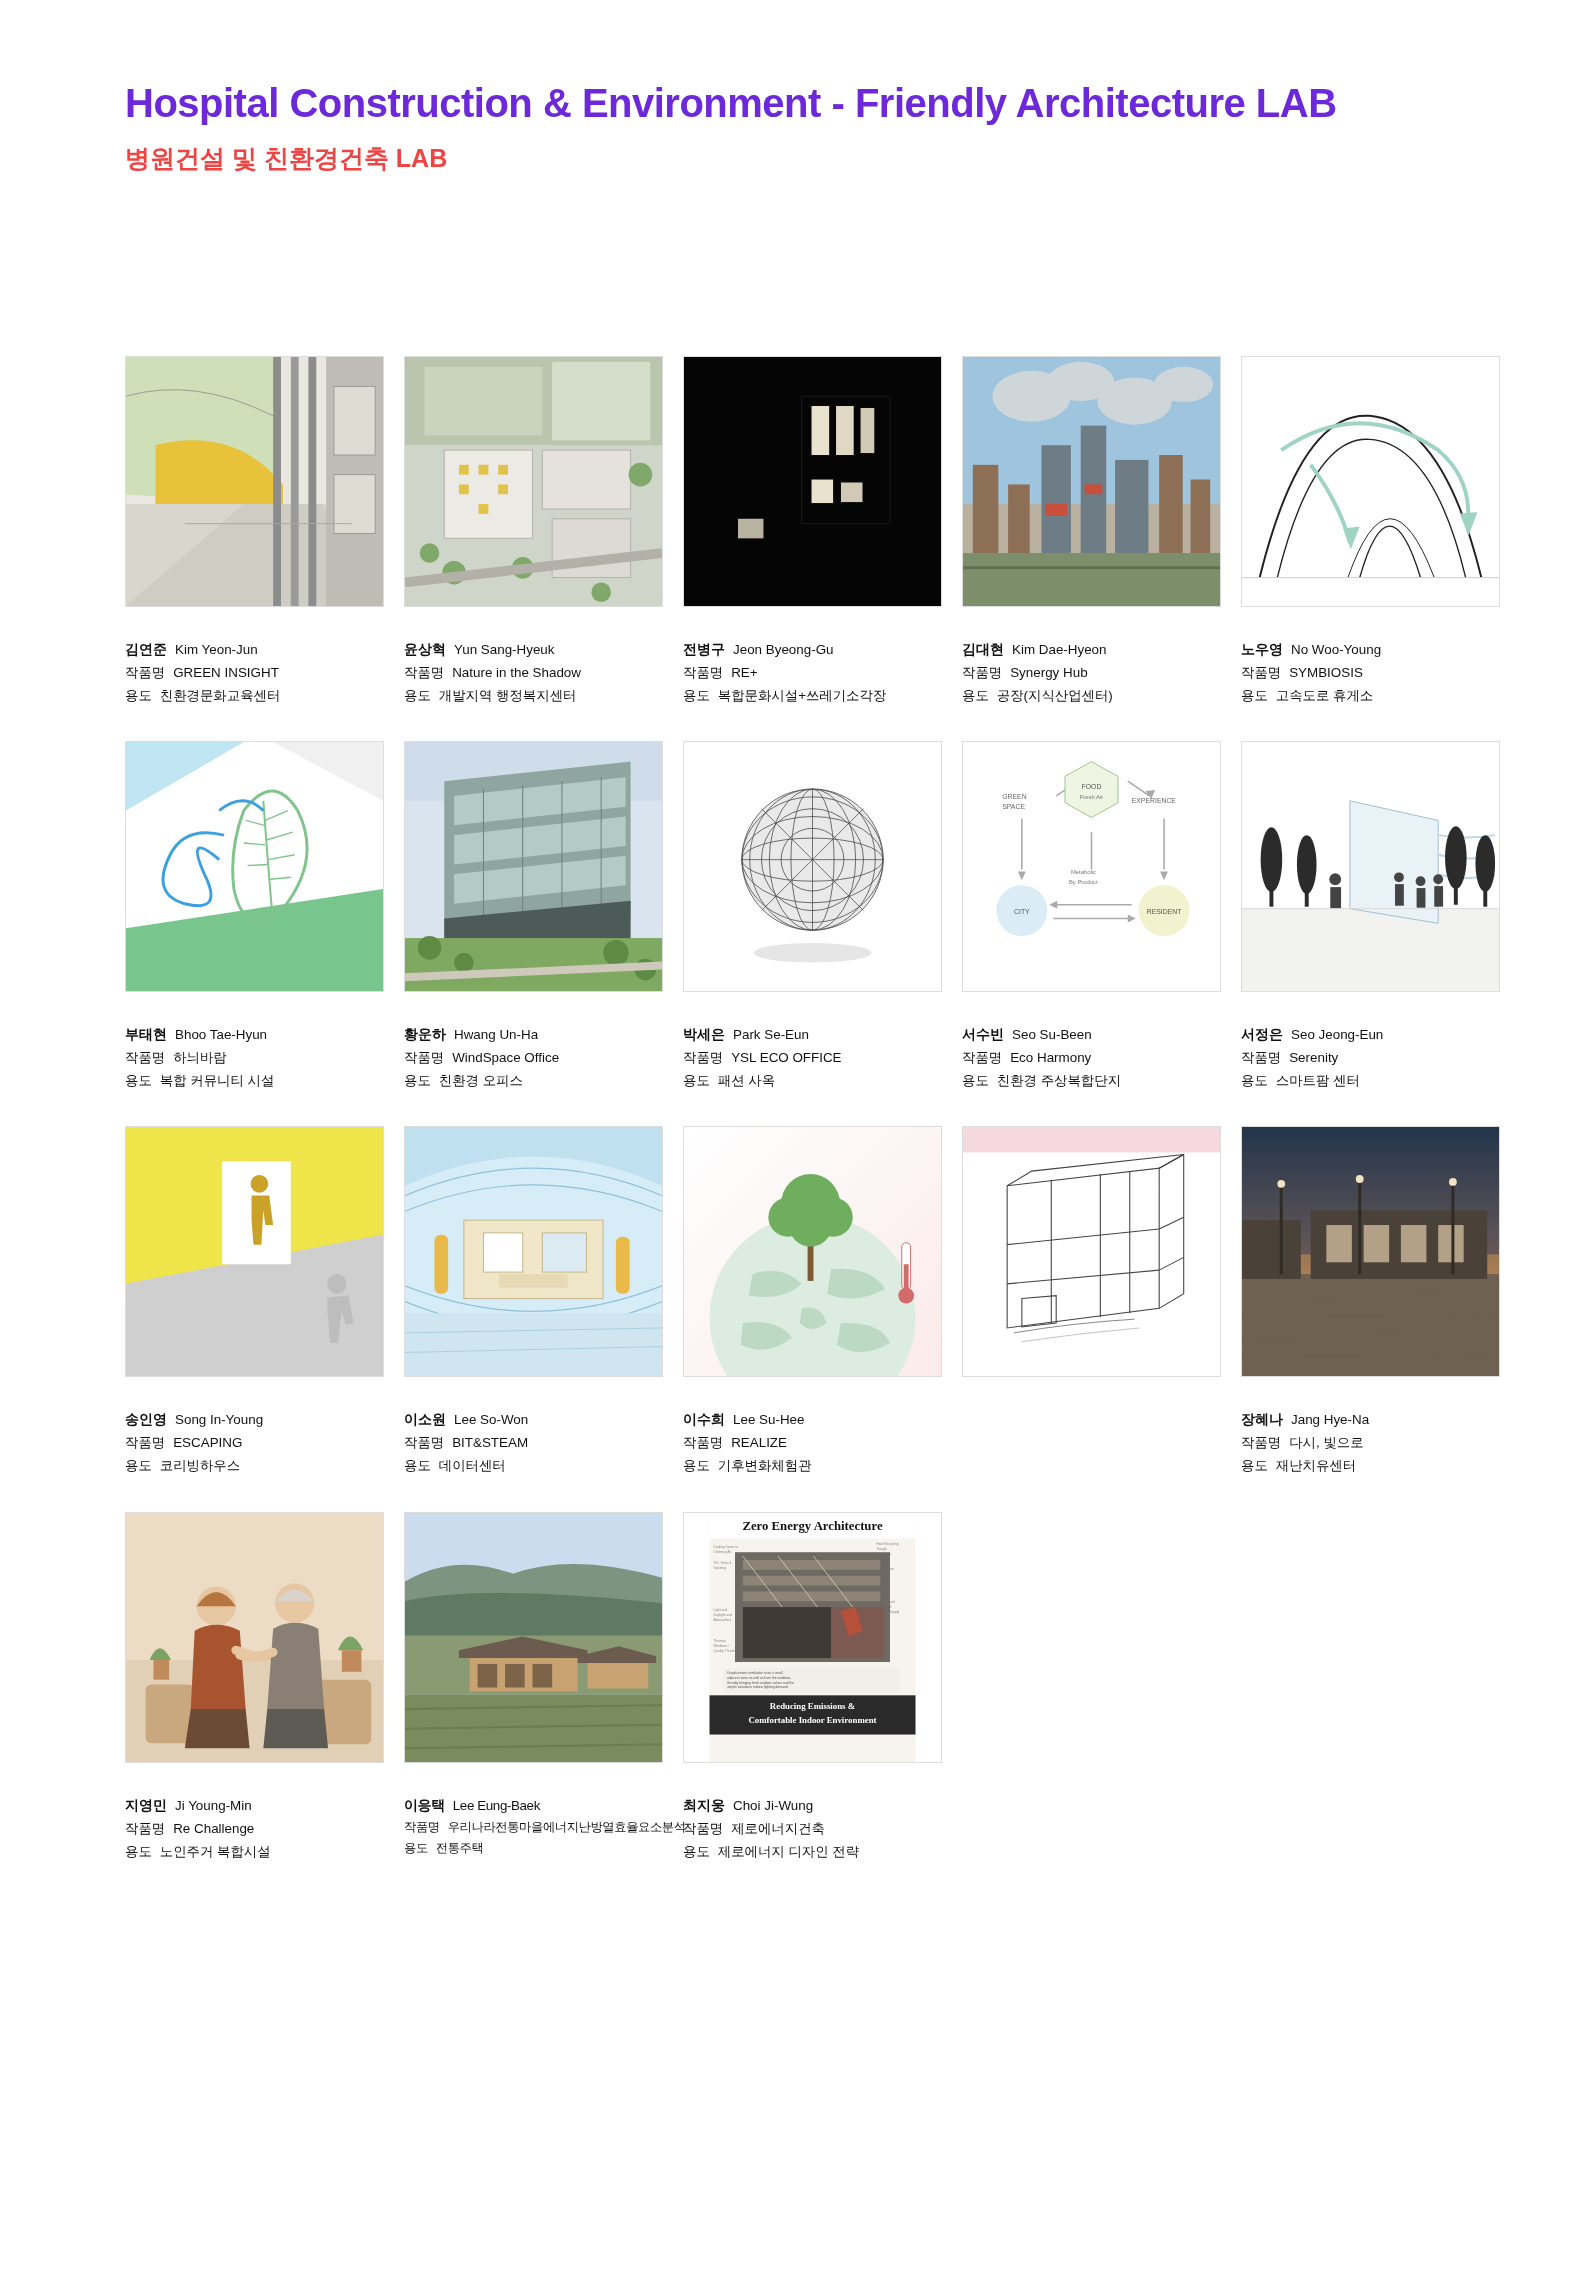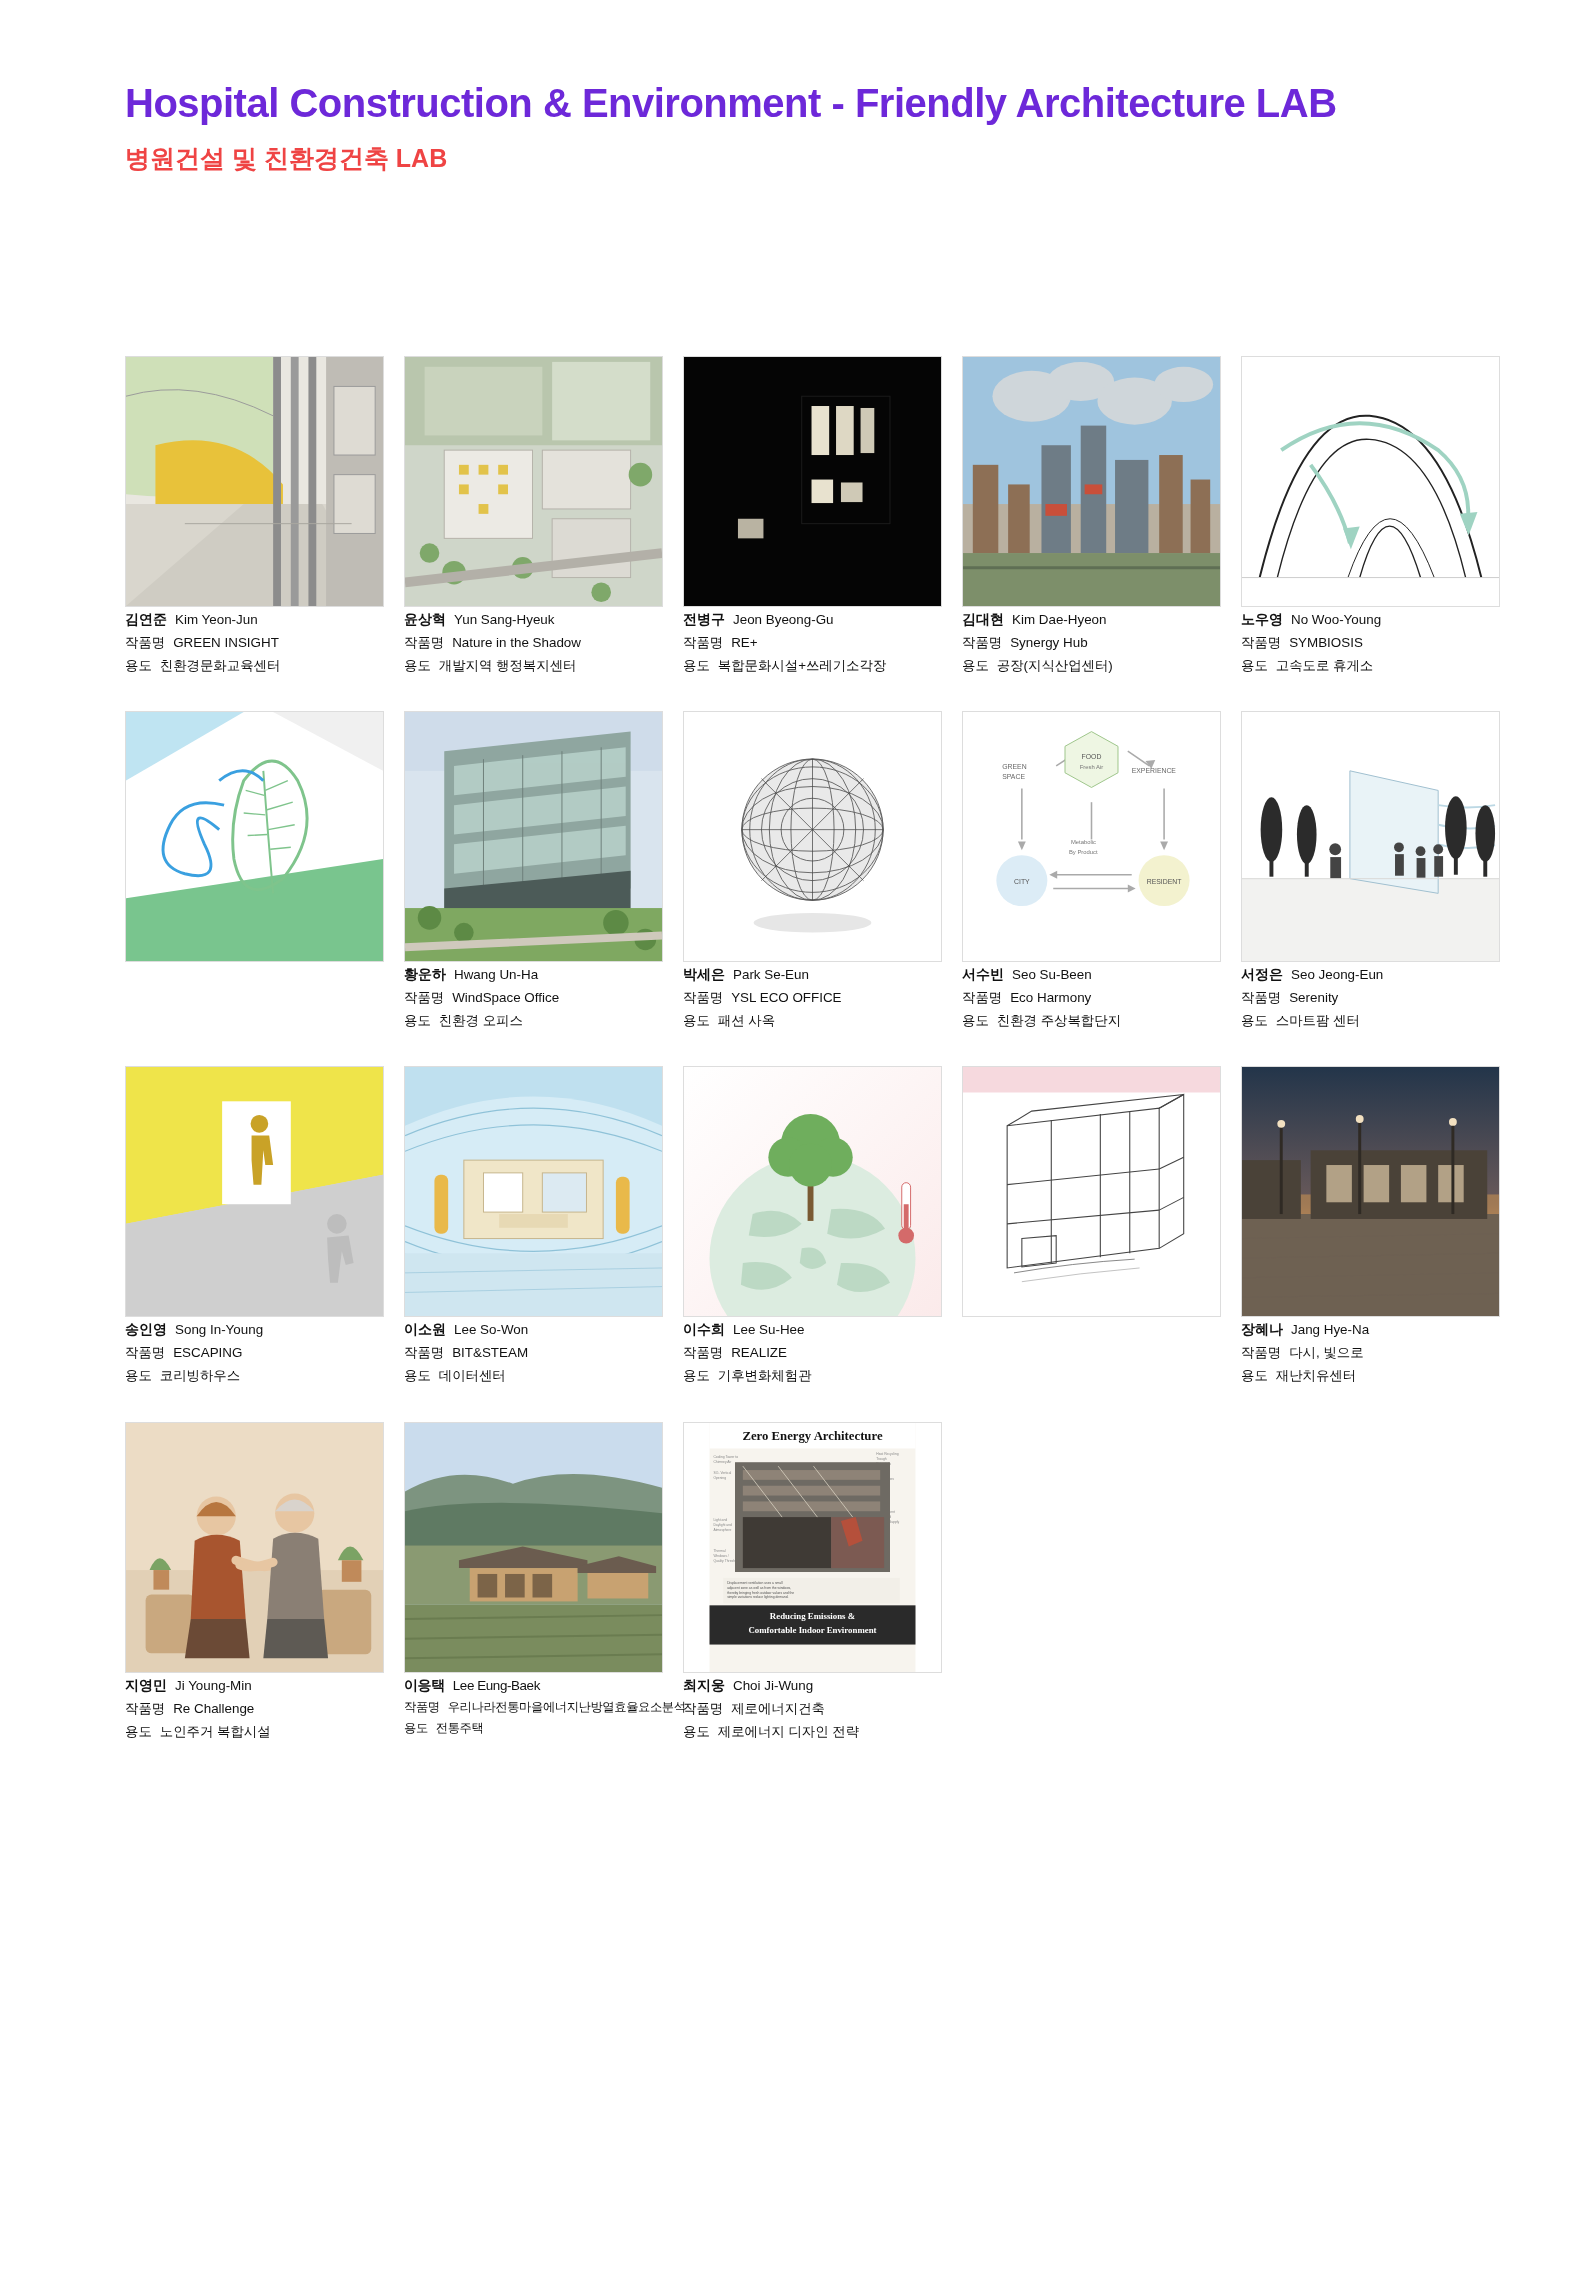--- a/index.html
+++ b/index.html
@@ -61,21 +61,21 @@
     width: 259px;
     height: 251px;
     border: 1px solid #dddddd;
     box-sizing: border-box;
     overflow: hidden;
     position: relative;
     background: #ffffff;
   }
   .thumb svg { display: block; width: 100%; height: 100%; }
   .meta {
-    margin-top: 0;
+    margin-top: 30px;
     font-size: 0;
   }
   .meta .line {
     font-size: 13.4px;
     line-height: 1.72;
     color: #111111;
     white-space: nowrap;
   }
   .meta .name-ko {
     font-weight: bold;
@@ -290,20 +290,31 @@
               <path d="M143 100 L170 92"></path>
             <path d="M145 120 L172 115"></path>
               <path d="M147 140 L168 138"></path>
             <path d="M141 85 L122 80"></path>
               <path d="M142 105 L120 103"></path>
             <path d="M144 125 L124 126"></path>
           </g>
           <path d="M95 120 Q60 90 80 135 Q100 175 60 165 Q25 155 45 115 Q60 85 100 95" fill="none" stroke="#3aa0e0" stroke-width="3"></path>
           <path d="M95 70 Q120 50 140 70" fill="none" stroke="#3aa0e0" stroke-width="3"></path>
         </svg>
+      </div>
+      <div class="meta">
+        <div class="line">
+          <span class="name-ko">부태현</span><span class="name-en">Bhoo Tae-Hyun</span>
+        </div>
+        <div class="line">
+          <span class="lab">작품명</span><span class="lab-val">하늬바람</span>
+        </div>
+        <div class="line">
+          <span class="lab">용도</span><span class="lab-val">복합 커뮤니티 시설</span>
+        </div>
       </div>
     </div>
 
     <div class="card">
       <div class="thumb">
         <svg viewBox="0 0 262 254" preserveAspectRatio="none">
           <rect width="262" height="254" fill="#d9e4ee"></rect>
           <rect x="0" y="0" width="262" height="60" fill="#cfdcea"></rect>
           <path d="M40 40 L230 20 L230 180 L40 200 Z" fill="#8fa6a0"></path>
           <g fill="#b9d2cb" opacity="0.85">

